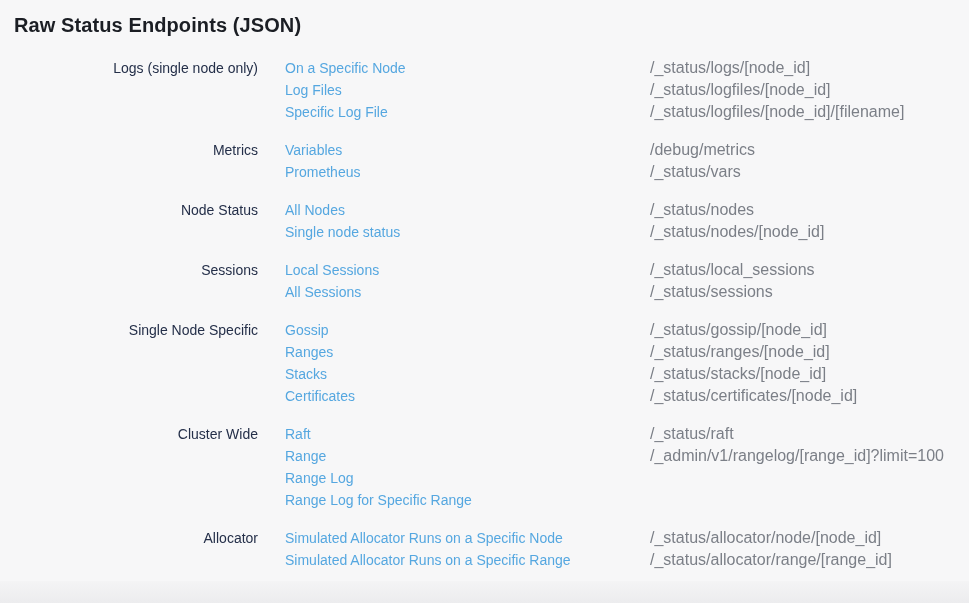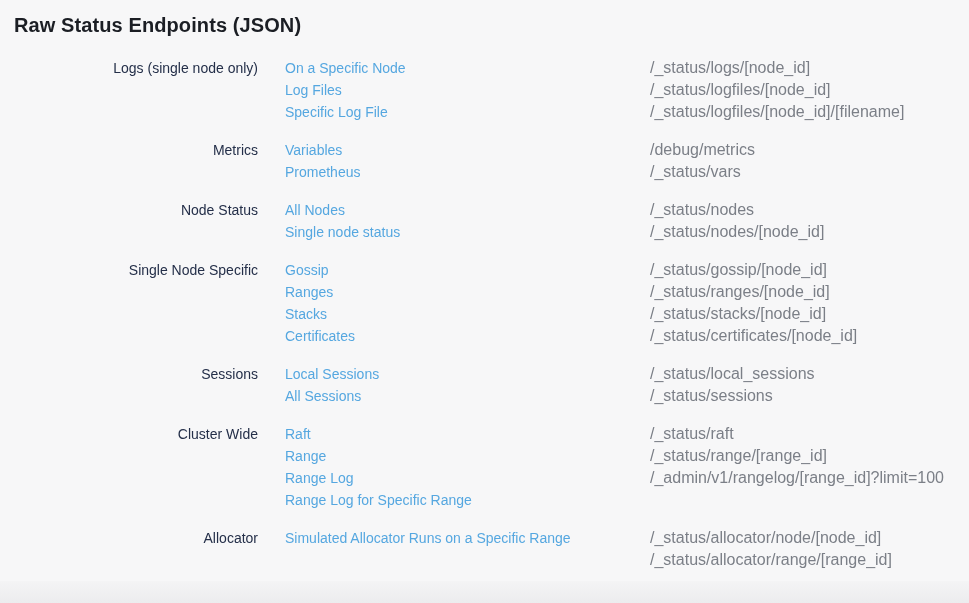--- a/index.html
+++ b/index.html
@@ -121,65 +121,65 @@
           <a class="link" href="#">All Nodes</a>
           <a class="link" href="#">Single node status</a>
         </div>
     <div class="paths-column">
           <div class="path">/_status/nodes</div>
           <div class="path">/_status/nodes/[node_id]</div>
         </div>
   </section>
 
   <section class="section">
+    <div class="category-cell">Sessions</div>
+    <div class="links-column">
+          <a class="link" href="#">Local Sessions</a>
+          <a class="link" href="#">All Sessions</a>
+        </div>
+    <div class="paths-column">
+          <div class="path">/_status/local_sessions</div>
+          <div class="path">/_status/sessions</div>
+        </div>
+  </section>
+
+  <section class="section">
     <div class="category-cell">Single Node Specific</div>
     <div class="links-column">
           <a class="link" href="#">Gossip</a>
           <a class="link" href="#">Ranges</a>
           <a class="link" href="#">Stacks</a>
           <a class="link" href="#">Certificates</a>
         </div>
     <div class="paths-column">
           <div class="path">/_status/gossip/[node_id]</div>
           <div class="path">/_status/ranges/[node_id]</div>
           <div class="path">/_status/stacks/[node_id]</div>
           <div class="path">/_status/certificates/[node_id]</div>
         </div>
   </section>
 
   <section class="section">
-    <div class="category-cell">Sessions</div>
-    <div class="links-column">
-          <a class="link" href="#">Local Sessions</a>
-          <a class="link" href="#">All Sessions</a>
-        </div>
-    <div class="paths-column">
-          <div class="path">/_status/local_sessions</div>
-          <div class="path">/_status/sessions</div>
-        </div>
-  </section>
-
-  <section class="section">
     <div class="category-cell">Cluster Wide</div>
     <div class="links-column">
           <a class="link" href="#">Raft</a>
           <a class="link" href="#">Range</a>
           <a class="link" href="#">Range Log</a>
           <a class="link" href="#">Range Log for Specific Range</a>
         </div>
     <div class="paths-column">
           <div class="path">/_status/raft</div>
-          <div class="path">/_status/range/[range_id]</div>
           <div class="path">/_admin/v1/rangelog/[range_id]?limit=100</div>
         </div>
   </section>
 
   <section class="section">
     <div class="category-cell">Allocator</div>
     <div class="links-column">
+          <a class="link" href="#">Simulated Allocator Runs on a Specific Node</a>
           <a class="link" href="#">Simulated Allocator Runs on a Specific Range</a>
         </div>
     <div class="paths-column">
           <div class="path">/_status/allocator/node/[node_id]</div>
           <div class="path">/_status/allocator/range/[range_id]</div>
         </div>
   </section>
 </main>
 
   <div class="footer-strip"></div>

